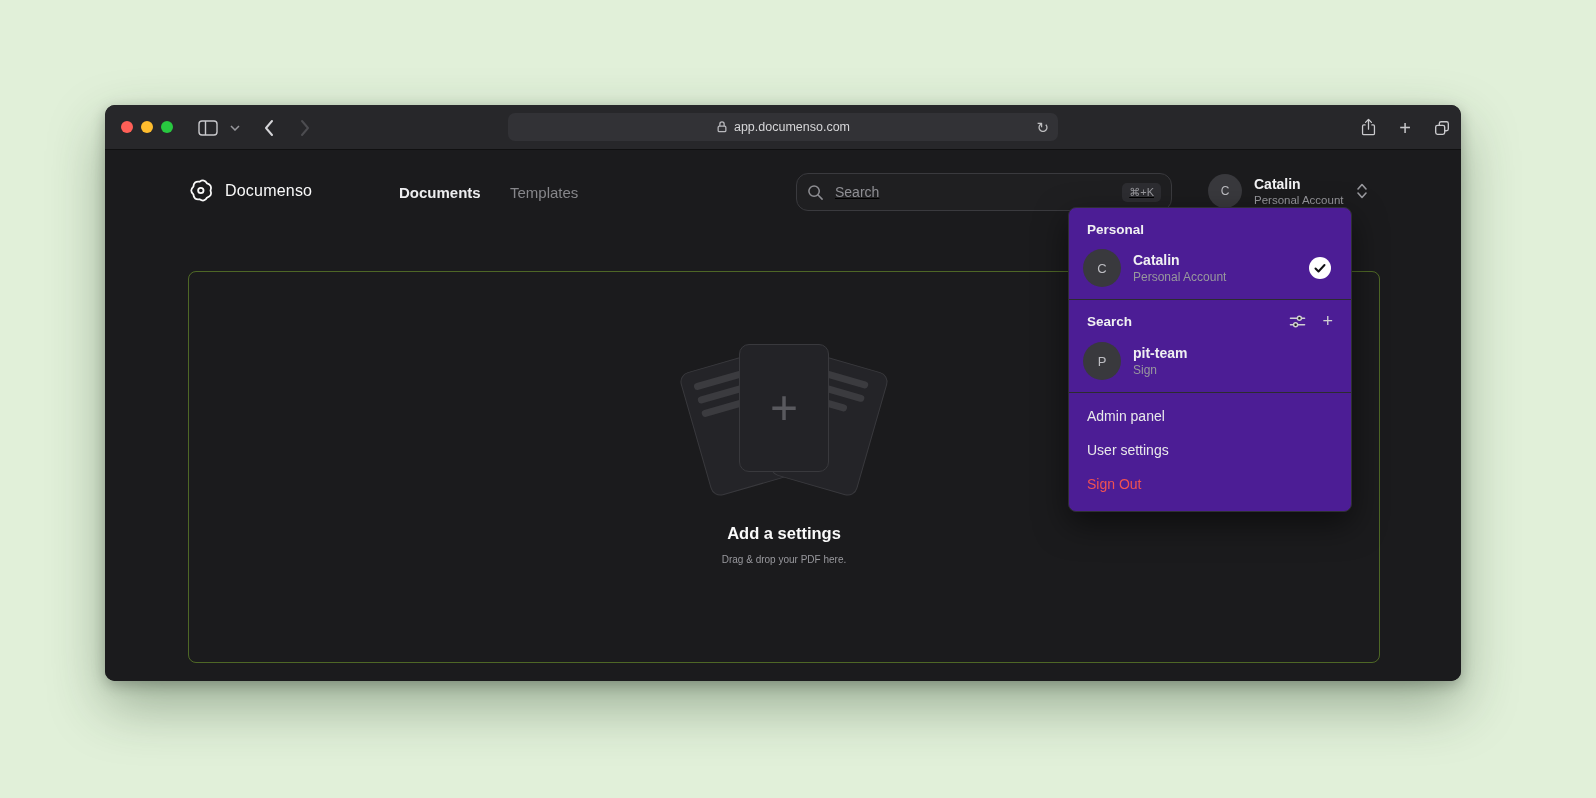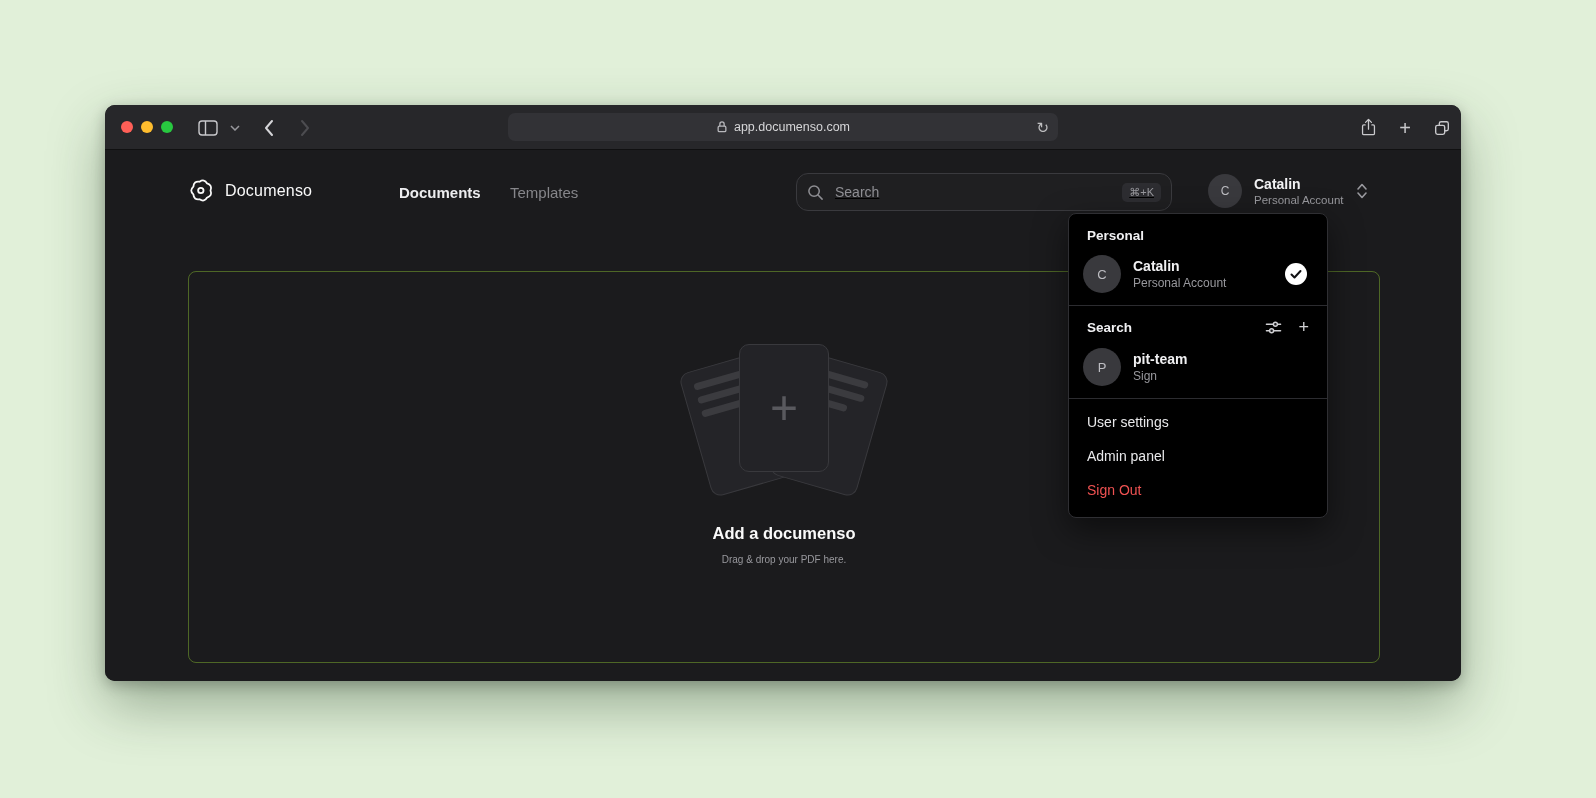--- a/index.html
+++ b/index.html
@@ -60,22 +60,22 @@
   .account { left: 1103px; top: 24px; display: flex; align-items: center; gap: 12px; cursor: pointer; }
   .avatar { border-radius: 50%; background: #39393d; color: #bdbdc2;
     display: flex; align-items: center; justify-content: center; font-size: 12px; flex: none; }
   .avatar-34 { width: 34px; height: 34px; }
   .avatar-38 { width: 38px; height: 38px; font-size: 13px; }
   .acc-name { font-size: 14px; font-weight: 600; color: #f2f2f4; line-height: 1.2; }
   .acc-sub  { font-size: 11.5px; color: #98989d; margin-top: 1px; }
 
   
   .dropdown {
-    position: absolute; left: 963px; top: 63px; width: 260px; z-index: 5;
-    background: #000000; border: 1px solid #2f2f33; border-radius: 8px;
+    position: absolute; left: 963px; top: 57px; width: 284px; z-index: 5;
+    background: #4c1d95; border: 1px solid #2f2f33; border-radius: 8px;
     box-shadow: 0 12px 32px rgba(0,0,0,.5);
     padding-bottom: 6px;
   }
   .dd-label { padding: 14px 18px 8px; font-size: 13.5px; font-weight: 700; color: #f0f0f2; }
   .dd-row { display: flex; align-items: center; gap: 12px; padding: 4px 14px 12px; cursor: pointer; }
   .dd-name { font-size: 14px; font-weight: 600; color: #f0f0f2; line-height: 1.2; }
   .dd-sub  { font-size: 12px; color: #98989d; margin-top: 2px; }
   .dd-divider { height: 1px; background: #2c2c30; }
   .dd-teams-header { display: flex; align-items: center; padding: 12px 18px 8px; }
   .dd-teams-header .dd-head-text { font-size: 13.5px; font-weight: 700; color: #f0f0f2; flex: 1; }
@@ -241,21 +241,21 @@
             <div class="bars">
                 <div class="bar bar-1"></div>
                 <div class="bar bar-2"></div>
                 <div class="bar bar-3"></div>
               </div>
           </div>
           <div class="card card-center">
             <span class="plus-big">+</span>
           </div>
         </div>
-        <div class="dz-title">Add a documenso</div>
+        <div class="dz-title">Add a settings</div>
         <div class="dz-sub">Drag &amp; drop your PDF here.</div>
       </div>
     </div>
 
     <div class="dropdown">
       <div class="dd-label">Personal</div>
 
       <div class="dd-row">
         <span class="avatar avatar-38">C</span>
         <span>
@@ -295,20 +295,20 @@
         <span class="avatar avatar-38">P</span>
         <span>
           <div class="dd-name">pit-team</div>
           <div class="dd-sub">Sign</div>
         </span>
       </div>
 
       <div class="dd-divider"></div>
 
       <div class="dd-menu">
+        <div class="dd-item">Admin panel</div>
         <div class="dd-item">User settings</div>
-        <div class="dd-item">Admin panel</div>
         <div class="dd-item danger">Sign Out</div>
       </div>
     </div>
 
   </div>
 </div>
 
 </body></html>

